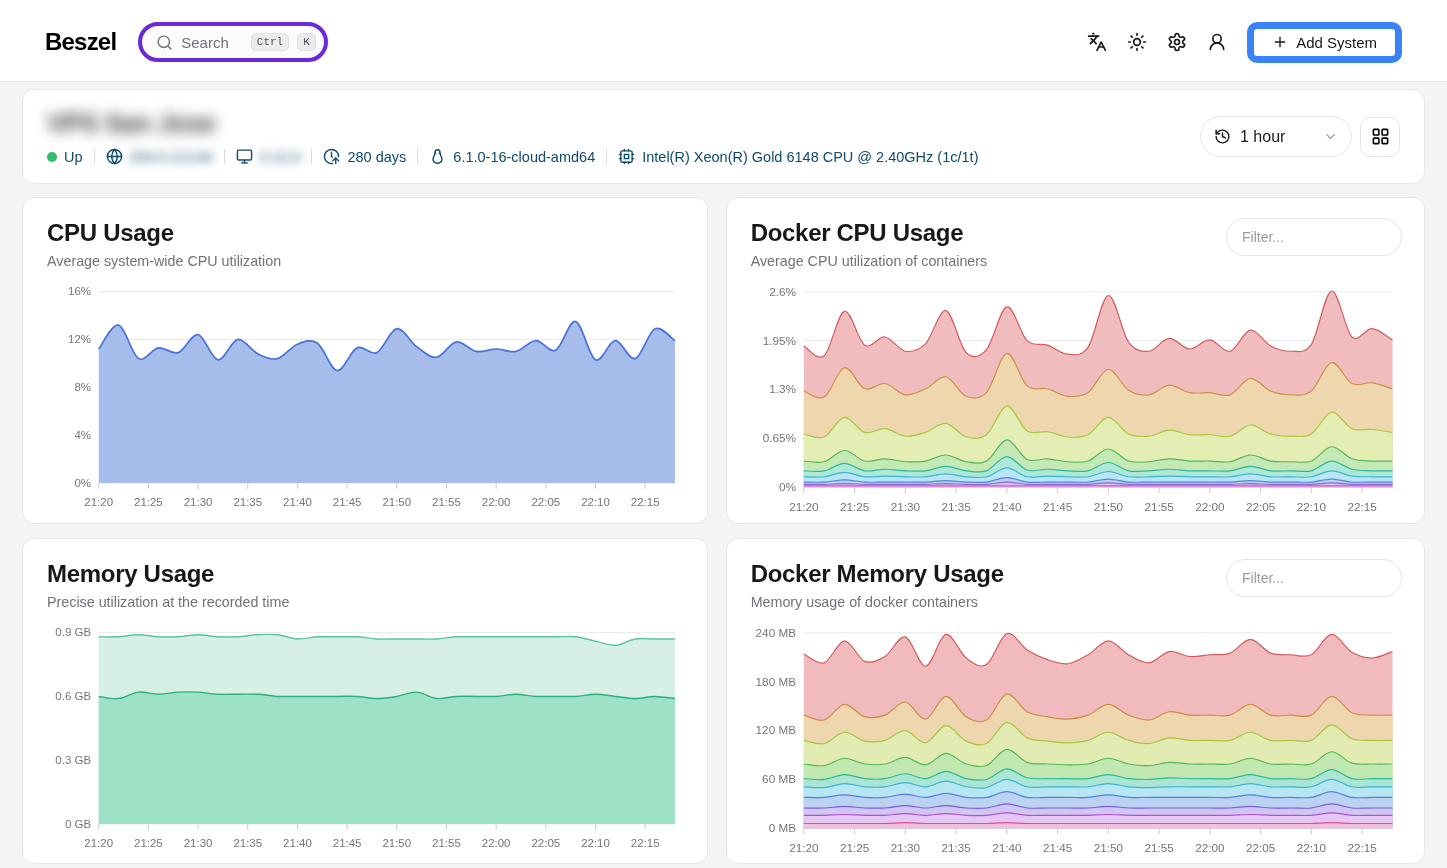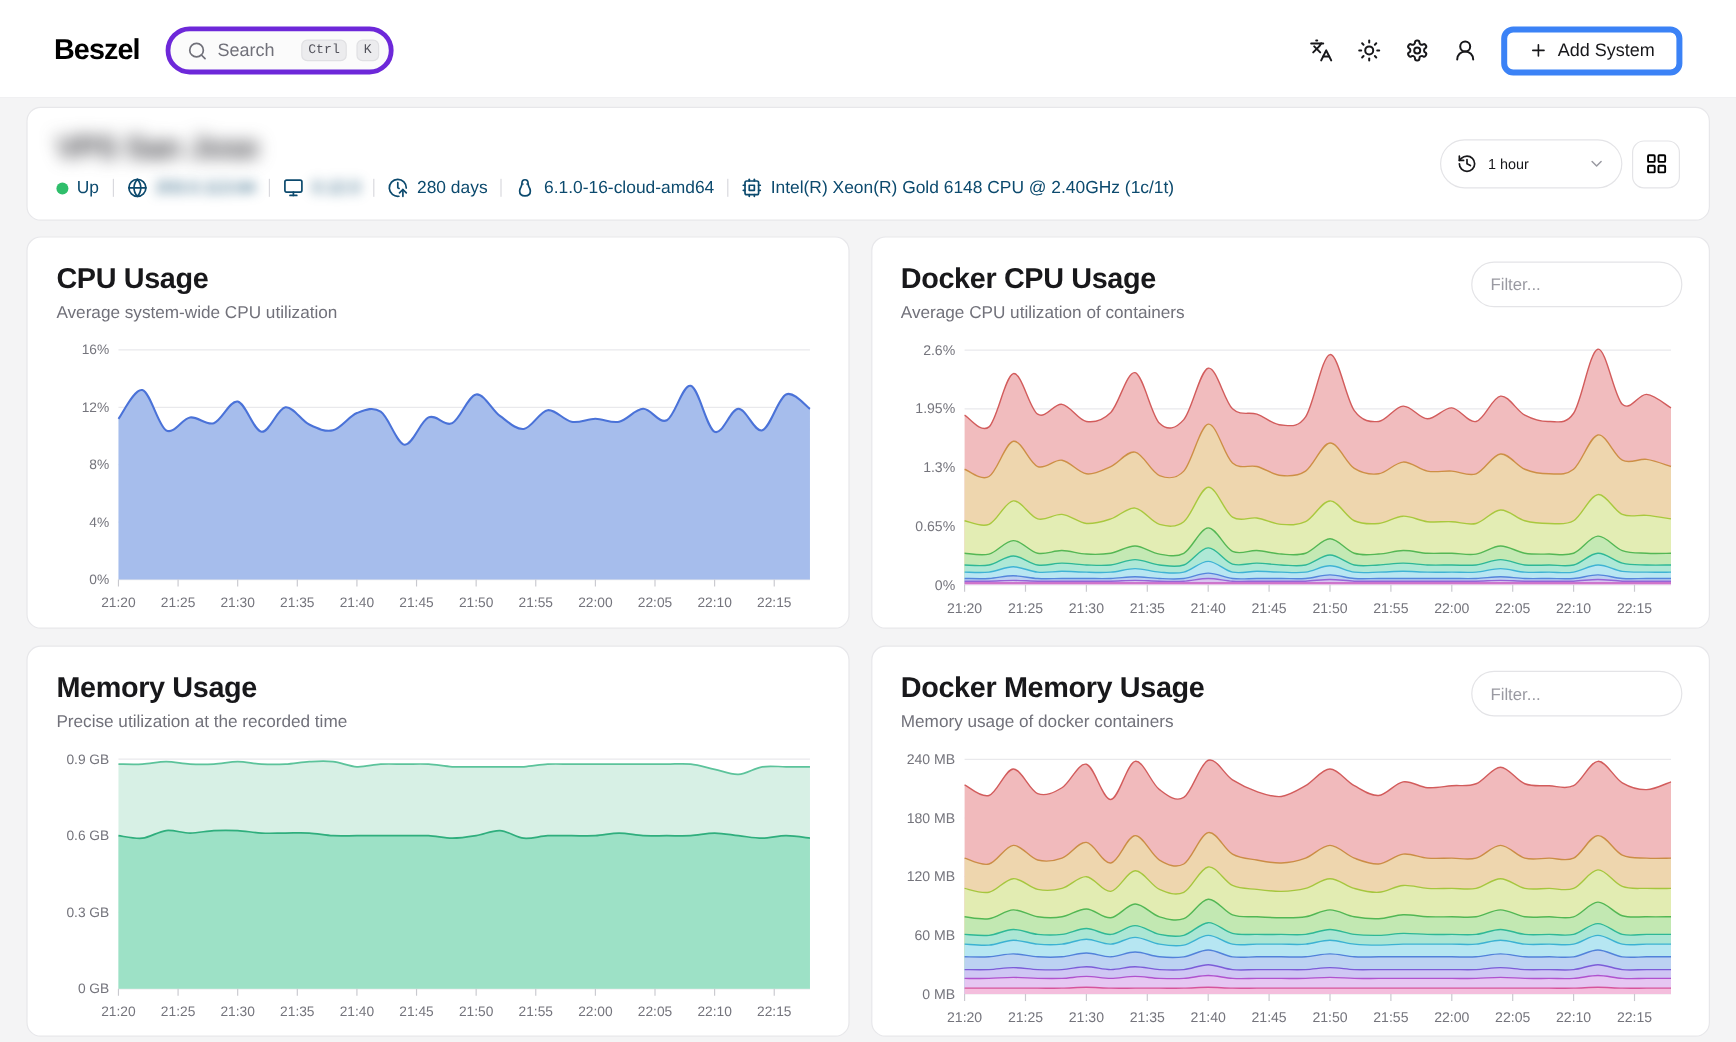--- a/index.html
+++ b/index.html
@@ -6,37 +6,37 @@
   html,body { width: 1447px; background: #f4f4f5; font-family: "Liberation Sans", sans-serif; color: #18181b; }
 
   
   .navbar { background:#fff; border-bottom:1px solid #ededef; height:82px; display:flex; align-items:center; padding:3px 45px 0 45px; gap:0; }
   .logo { font-size:24px; font-weight:800; letter-spacing:-0.8px; color:#000; margin-right:22px; }
   .search-pill { display:flex; align-items:center; gap:8px; height:40px; min-width:168px; padding:0 8px 0 14px; border:4px solid #6d28d9; background:#fbfbfb; border-radius:20px; cursor:pointer; }
   .search-pill .s-label { font-size:15px; color:#71717a; margin-right:14px; }
   .kbd { font-family:"Liberation Mono", monospace; font-size:11px; color:#52525b; background:#ececee; border:1px solid #e0e0e3; border-radius:5px; padding:2px 5px; }
   .nav-spacer { flex:1; }
   .icon-btn { width:40px; height:40px; display:flex; align-items:center; justify-content:center; border-radius:8px; cursor:pointer; color:#18181b; background:transparent; border:none; }
-  .add-btn { display:flex; align-items:center; gap:8px; height:41px; padding:0 18px; margin-left:10px; background:#fff; border:5px solid #3b82f6; border-radius:10px; font-size:15px; font-weight:500; color:#18181b; cursor:pointer; }
+  .add-btn { display:flex; align-items:center; gap:8px; height:41px; padding:0 18px; margin-left:10px; background:#fff; border:7px solid #3b82f6; border-radius:10px; font-size:15px; font-weight:500; color:#18181b; cursor:pointer; }
 
   
   .main { padding:7px 22px 10px 22px; }
   .card { background:#fff; border:1px solid #e7e7ea; border-radius:12px; }
 
   
   .system-card { display:flex; align-items:center; justify-content:space-between; padding:18px 24px; margin-bottom:13px; }
   .sys-title { font-size:26px; font-weight:700; letter-spacing:-0.4px; color:#3a3a40; }
   .blur-lg { filter:blur(7px); user-select:none; }
   .blur-sm { filter:blur(5px); user-select:none; }
   .sys-info { display:flex; align-items:center; gap:11px; margin-top:9px; font-size:14.5px; color:#0c4a6e; }
   .sys-item { display:flex; align-items:center; gap:7px; white-space:nowrap; }
   .dot { width:10px; height:10px; border-radius:50%; background:#2fbe6b; }
   .sep { width:1px; height:15px; background:#d9d9de; }
   .sys-controls { display:flex; align-items:center; gap:8px; }
-  .range-select { display:flex; align-items:center; gap:9px; height:41px; width:152px; padding:0 13px; border:1px solid #e4e4e7; border-radius:21px; background:#fff; font-size:12px; cursor:pointer; }
+  .range-select { display:flex; align-items:center; gap:9px; height:41px; width:152px; padding:0 13px; border:1px solid #e4e4e7; border-radius:21px; background:#fff; font-size:16px; cursor:pointer; }
   .range-select .rs-label { flex:1; }
   .grid-btn { width:40px; height:40px; display:flex; align-items:center; justify-content:center; border:1px solid #e4e4e7; border-radius:10px; background:#fff; cursor:pointer; }
 
   
   .chart-grid { display:grid; grid-template-columns:1fr 1.02fr; gap:14px 18px; }
   .chart-card { padding:21px 24px 6px 24px; position:relative; }
   .chart-title { font-size:24px; font-weight:700; letter-spacing:-0.3px; }
   .chart-sub { font-size:14.3px; color:#71717a; margin-top:6px; }
   .filter-input { position:absolute; top:20px; right:22px; width:176px; height:38px; border:1px solid #e4e4e7; border-radius:19px; padding:0 15px; font-size:14px; font-family:"Liberation Sans", sans-serif; color:#701a75; background:#fff; outline:none; }
   .filter-input::placeholder { color:#9a9aa2; }

